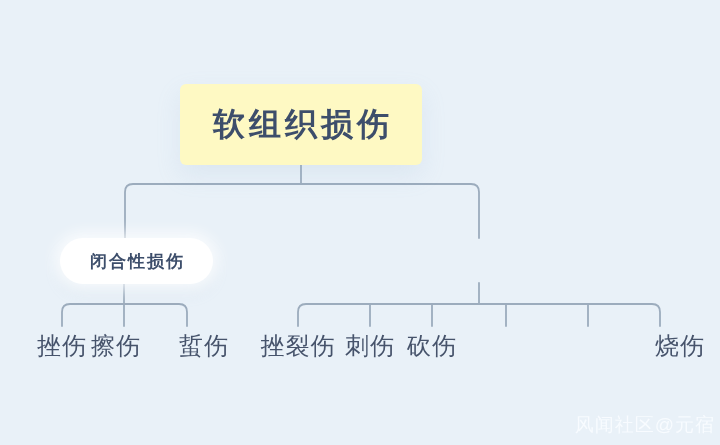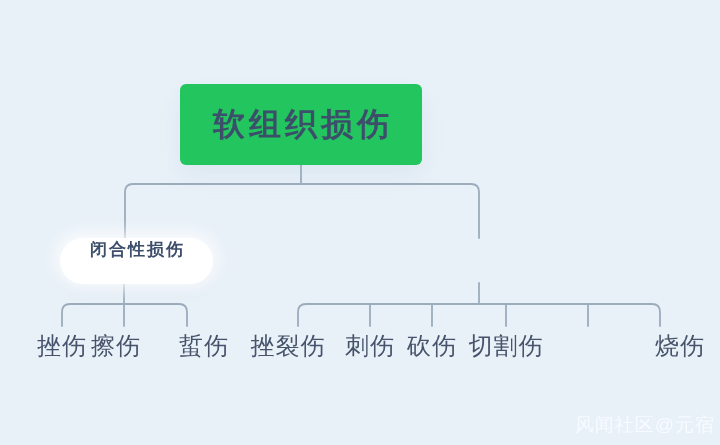--- a/index.html
+++ b/index.html
@@ -4,32 +4,32 @@
 <style>
   html,body{margin:0;padding:0;background:#E9F1F8;}
   .canvas{
     position:relative;width:720px;height:445px;overflow:hidden;
     background:#E9F1F8;
     font-family:"Liberation Sans","DejaVu Sans",sans-serif;
   }
   svg.connectors{position:absolute;left:0;top:0;}
   .root-node{
     position:absolute;left:180px;top:84px;width:242px;height:81px;
-    background:#22c55e;border-radius:6px;
+    background:#fef9c3;border-radius:6px;
     display:flex;align-items:center;justify-content:center;
     box-shadow:0 10px 24px rgba(150,180,210,0.16);
   }
   .root-node span{
     font-size:32px;font-weight:bold;color:#3D4E6B;letter-spacing:4px;
     white-space:nowrap;padding-left:4px;
   }
   .pill{
     position:absolute;top:238px;height:46px;width:153px;
     background:#FFFFFF;border-radius:26px;
-    display:flex;justify-content:center;
+    display:flex;align-items:center;justify-content:center;
     box-shadow:0 0 14px 6px rgba(255,255,255,0.75), 0 8px 16px rgba(160,190,215,0.18);
   }
   .pill span{
     font-size:17px;font-weight:bold;color:#3D4E6B;letter-spacing:2px;
     white-space:nowrap;padding-left:2px;
   }
   .pill-left{left:60px;}
   .pill-right{left:406px;}
   .leaf{
     position:absolute;top:330px;transform:translateX(-50%);
@@ -72,21 +72,20 @@
 
   <div class="pill pill-left">
     <span>闭合性损伤</span>
   </div>
 
 
   <div class="leaf" style="left:62px">挫伤</div>
   <div class="leaf" style="left:116px">擦伤</div>
   <div class="leaf" style="left:204px">蜇伤</div>
 
-  <div class="leaf" style="left:288px">挫裂伤</div>
+  <div class="leaf" style="left:298px">挫裂伤</div>
   <div class="leaf" style="left:370px">刺伤</div>
   <div class="leaf" style="left:432px">砍伤</div>
-  <div class="leaf" style="left:506px">切割伤</div>
   <div class="leaf" style="left:680px">烧伤</div>
 
   <div class="watermark">风闻社区@元宿</div>
 
 </div>
 
 </body></html>

